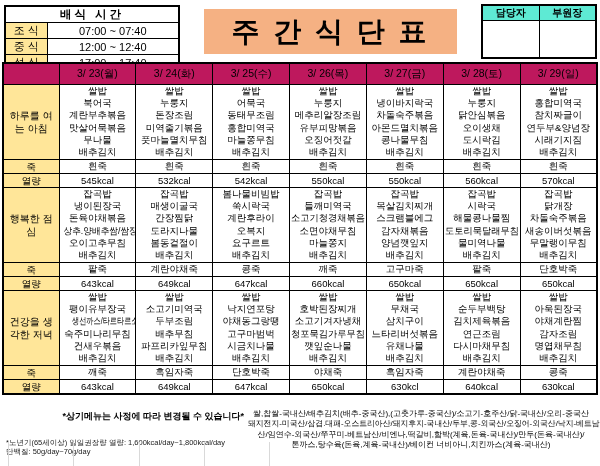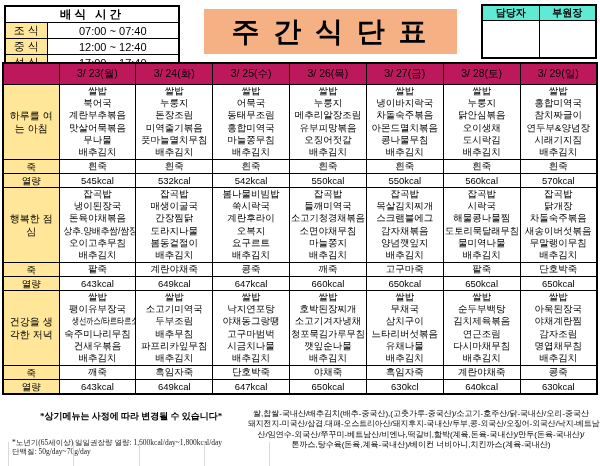--- a/index.html
+++ b/index.html
@@ -42,21 +42,21 @@
   .menu col.c-label { width:56px; }
   .menu td.lblcol { background:#ffe699; font-size:10px; line-height:13px; padding:0 2px; }
   .menu tr.r-date td { height:21px; background:#be185d; font-size:10.5px; }
   .menu tr.r-menu td { height:75px; }
   .menu tr.r-small td { height:11px; font-size:9.5px; }
   .menucell { padding:0 1px; }
   .mline { width:max-content; max-width:none; margin:0 auto; white-space:nowrap; }
   .menucell .mline { font-size:9.5px; line-height:12.2px; transform-origin:center center; }
 
   
-  .notes-left { position:absolute; left:12px; top:411px; width:238px; text-align:center;font-family:Liberation Serif, serif; }
+  .notes-left { position:absolute; left:6px; top:411px; width:238px; text-align:right; }
   .note-main { font-size:9px; font-weight:bold; line-height:11px; }
   .note-sub { margin-top:16px; }
   .note-sub .mline { margin:0; font-size:7.5px; line-height:9px; transform-origin:left center; color:#222; }
   .origin { position:absolute; left:244px; top:409px; width:354px; text-align:center; }
   .origin .mline { font-size:8px; line-height:10.4px; transform-origin:center center; }
   .ghost-grid { position:absolute; left:8px; top:442px; width:262px; height:24px; display:flex; }
   .ghost-grid span { flex:1; border-left:1px solid #d9d9d9; }
   .ghost-grid span:last-child { border-right:1px solid #d9d9d9; }
 </style>
 </head>

